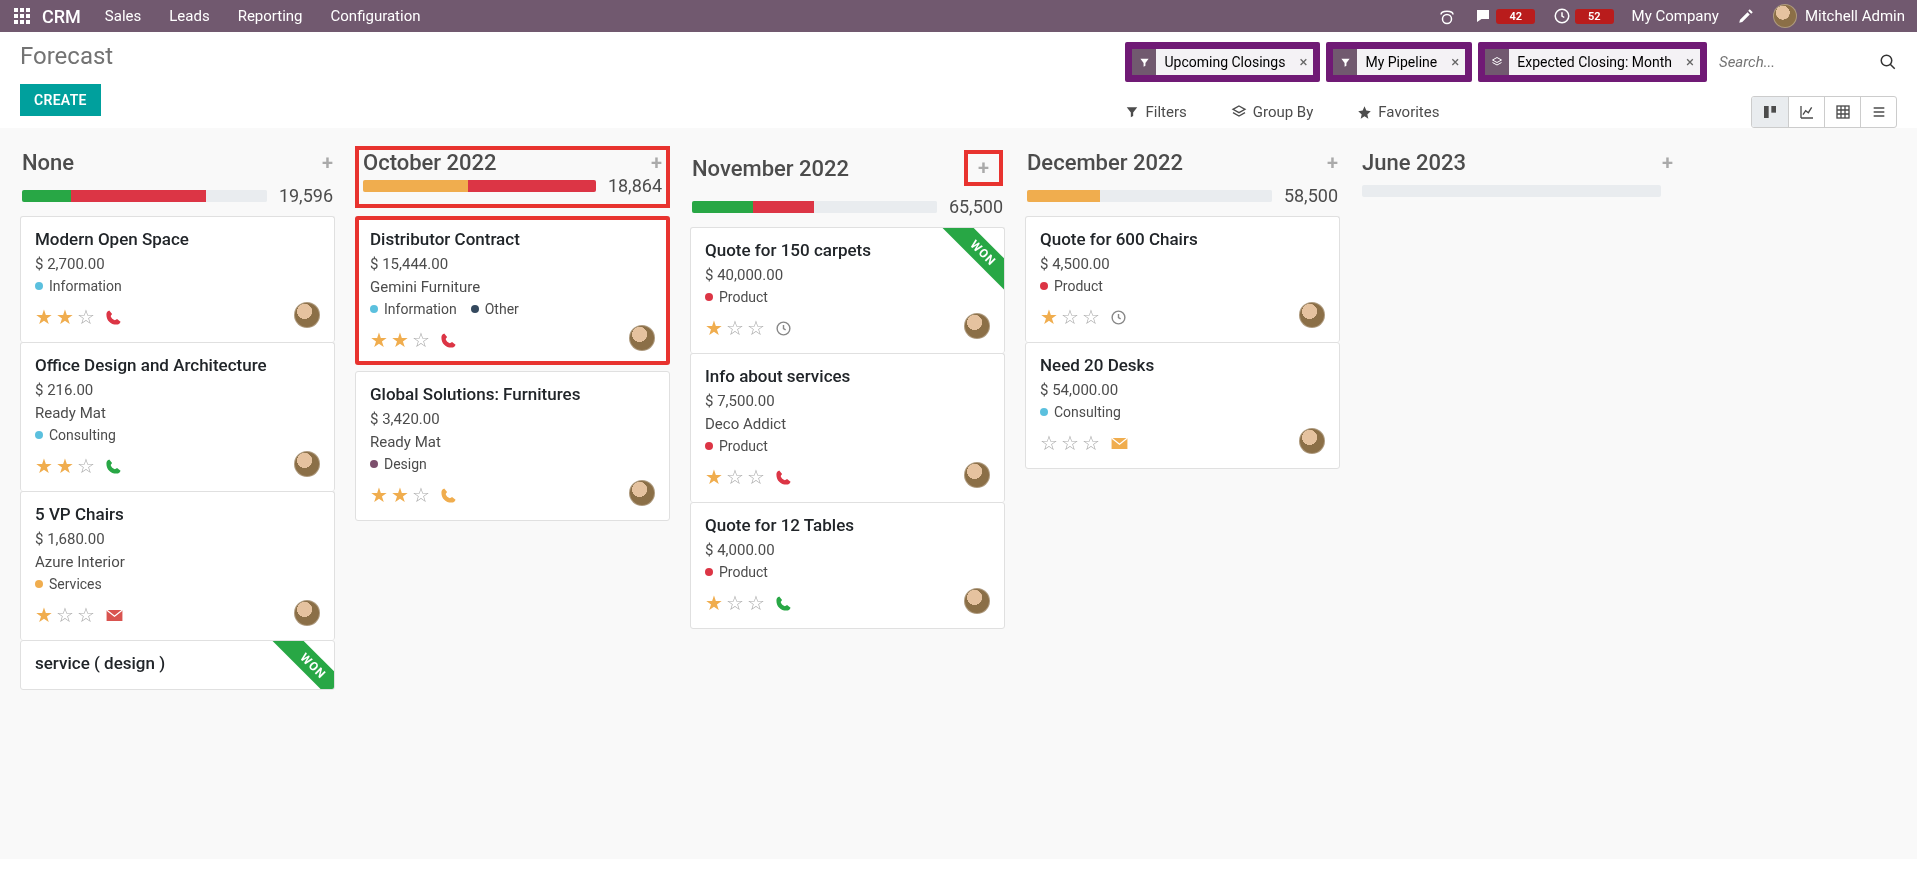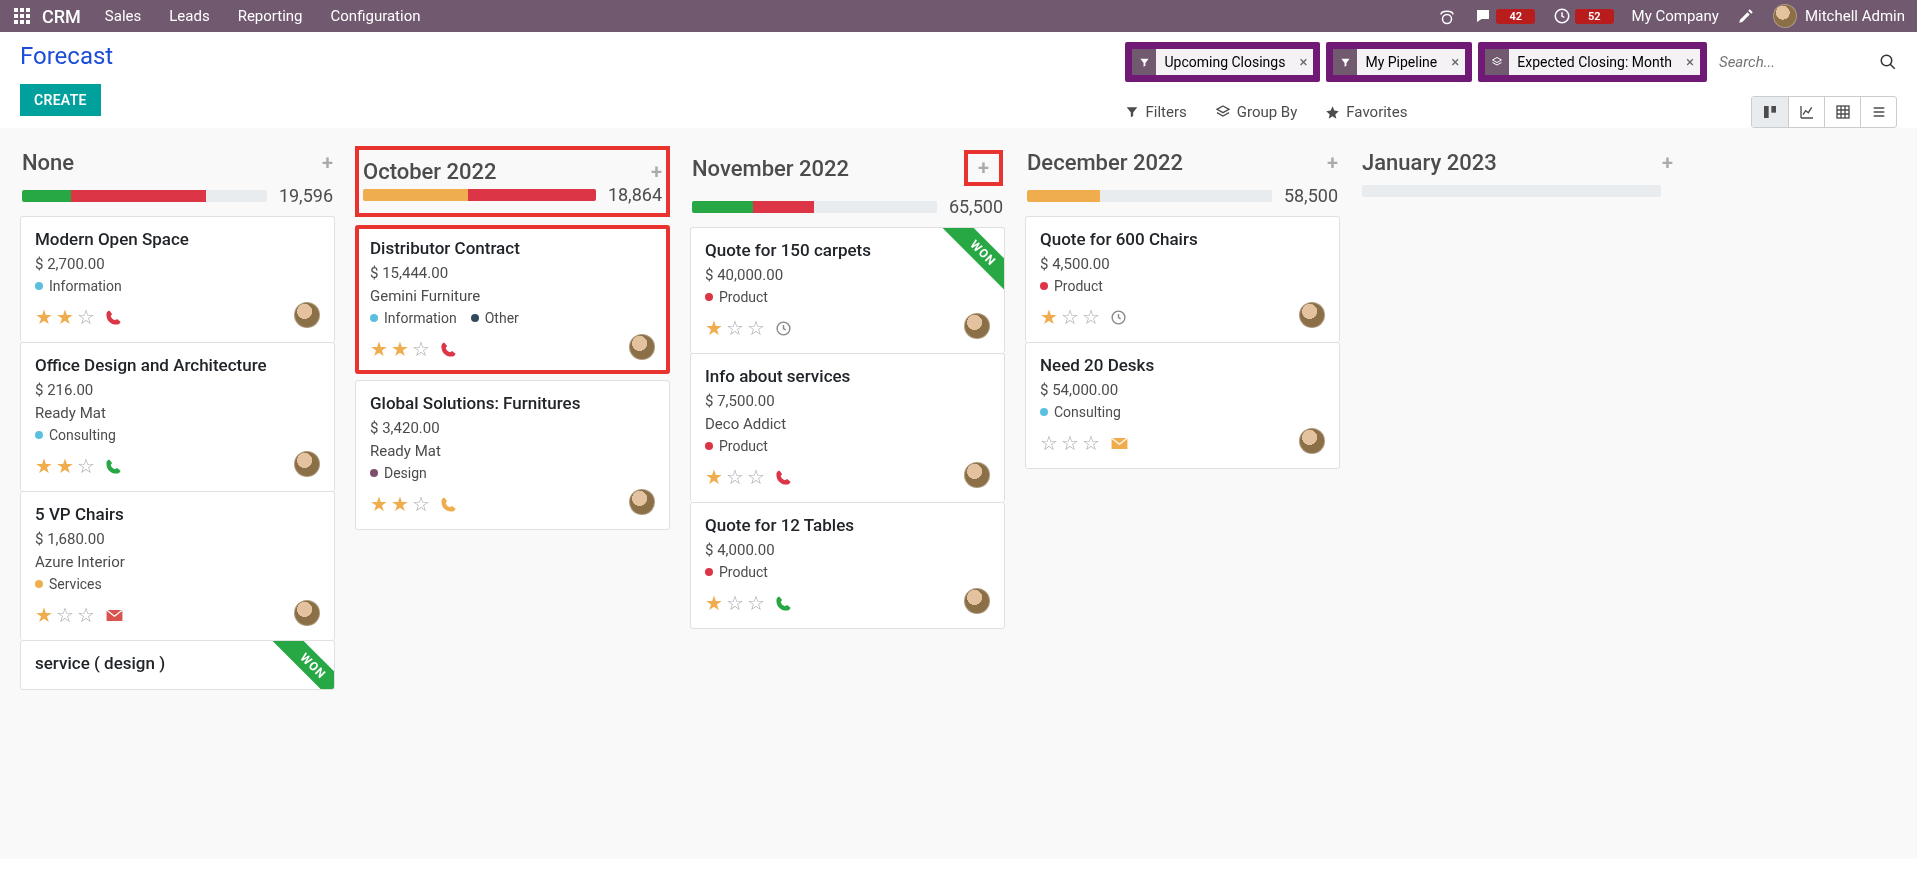--- a/index.html
+++ b/index.html
@@ -8,31 +8,31 @@
     .top-nav .apps-icon { width: 20px; height: 20px; display: inline-flex; align-items: center; justify-content: center; margin-right: 10px; cursor: pointer; }
     .apps-grid { display: grid; grid-template-columns: repeat(3, 4px); grid-template-rows: repeat(3, 4px); gap: 2px; }
     .apps-grid span { background: #fff; width: 4px; height: 4px; }
     .top-nav .brand { font-size: 18px; font-weight: 500; margin-right: 24px; }
     .top-nav .menu-item { margin-right: 28px; cursor: pointer; }
     .top-nav .spacer { flex: 1; }
     .top-nav .right-icon { margin-left: 18px; display: inline-flex; align-items: center; cursor: pointer; position: relative; }
     .badge { background: #b91c1c; color: #fff; font-size: 11px; padding: 1px 13px; border-radius: 3px; margin-left: 4px; font-weight: 600; }
     .avatar { width: 24px; height: 24px; border-radius: 50%; background: radial-gradient(circle at 40% 35%, #e5c29f 0 35%, #8b6f47 36% 100%); border: 1px solid rgba(255,255,255,.3); display: inline-block; }
     .control-bar { display: flex; padding: 10px 20px 0 20px; align-items: flex-start; }
-    .control-left .title { font-size: 24px; color: #1d4ed8; font-weight: 400; }
+    .control-left .title { font-size: 24px; color: #737373; font-weight: 400; }
     .create-btn { margin-top: 14px; background: #00a09d; color: #fff; border: none; padding: 8px 14px; font-size: 14px; font-weight: 600; letter-spacing: .3px; cursor: pointer; }
     .control-right { margin-left: auto; display: flex; flex-direction: column; align-items: flex-end; gap: 14px; }
     .search-row { display: flex; align-items: center; gap: 6px; }
     .facet { display: inline-flex; align-items: center; background: #f4f2f5; border: 7px solid #701a75; border-radius: 2px; font-size: 14px; overflow: hidden; }
     .facet .facet-icon { background: #71596f; color: #fff; width: 24px; height: 26px; display: inline-flex; align-items: center; justify-content: center; }
     .facet .facet-label { padding: 3px 8px; }
     .facet .facet-remove { padding: 0 6px; cursor: pointer; color: #666; font-size: 15px; }
     .search-input { border: none; outline: none; font-size: 15px; width: 160px; padding: 4px 6px; font-style: italic; color: #6d28d9; }
     .search-icon { color: #555; cursor: pointer; }
-    .toolbar-row { display: flex; align-items: center; gap: 28px; width: 100%; }
+    .toolbar-row { display: flex; align-items: center; gap: 44px; width: 100%; }
     .tb-btn { display: inline-flex; align-items: center; gap: 6px; font-size: 15px; color: #4c4c4c; cursor: pointer; }
     .view-switcher { margin-left: auto; display: flex; border: 1px solid #ccc; border-radius: 3px; overflow: hidden; }
     .view-switcher .vs { width: 36px; height: 30px; display: inline-flex; align-items: center; justify-content: center; cursor: pointer; color: #555; border-left: 1px solid #ccc; }
     .view-switcher .vs:first-child { border-left: none; }
     .view-switcher .vs.active { background: #e9ecef; }
     .board { display: flex; gap: 20px; padding: 18px 20px; background: #f9f9f9; align-items: flex-start; overflow-x: auto; height: calc(100% - 140px); }
     .column { min-width: 315px; max-width: 315px; }
     .col-header { display: flex; align-items: center; padding: 4px 2px 10px 2px; }
     .col-title { font-size: 22px; color: #4c4c4c; font-weight: 500; }
     .col-add { margin-left: auto; color: #aaa; font-size: 20px; font-weight: 600; cursor: pointer; }
@@ -296,21 +296,21 @@
             <span class="card-avatar"><span class="avatar"></span></span>
           </div>
         </div>
         <div class="card">
           <div class="won-ribbon">WON</div>
           <div class="card-title">service ( design )</div>
         </div>
       </div>
     </div>
     <div class="column">
-      <div class="hl-red-box" style="padding: 9px 6px 2px; margin-bottom: 8px;">
+      <div class="hl-red-box" style="padding: 0 6px 2px; margin-bottom: 8px;">
         <div class="col-header" style="padding-bottom: 0px;">
           <span class="col-title">October 2022</span>
           <span class="col-add">+</span>
         </div>
         <div class="col-progress">
           <div class="bar">
             <span class="seg" style="width:45%;background:#f0ad4e"></span>
             <span class="seg" style="width:55%;background:#dc3545"></span>
           </div>
           <span class="col-total">18,864</span>
@@ -519,21 +519,21 @@
                 <path d="M2 5l10 8 10-8" fill="none" stroke="#fff" stroke-width="1.5"></path>
               </svg>
             </span>
             <span class="card-avatar"><span class="avatar"></span></span>
           </div>
         </div>
       </div>
     </div>
     <div class="column">
       <div class="col-header">
-        <span class="col-title">January 2023</span>
+        <span class="col-title">June 2023</span>
         <span class="col-add">+</span>
       </div>
       <div class="col-progress">
         <div class="bar">
           <span class="seg" style="width:100%;background:#e9ecef"></span>
         </div>
         <span class="col-total"></span>
       </div>
       <div class="cards-wrap"></div>
     </div>

